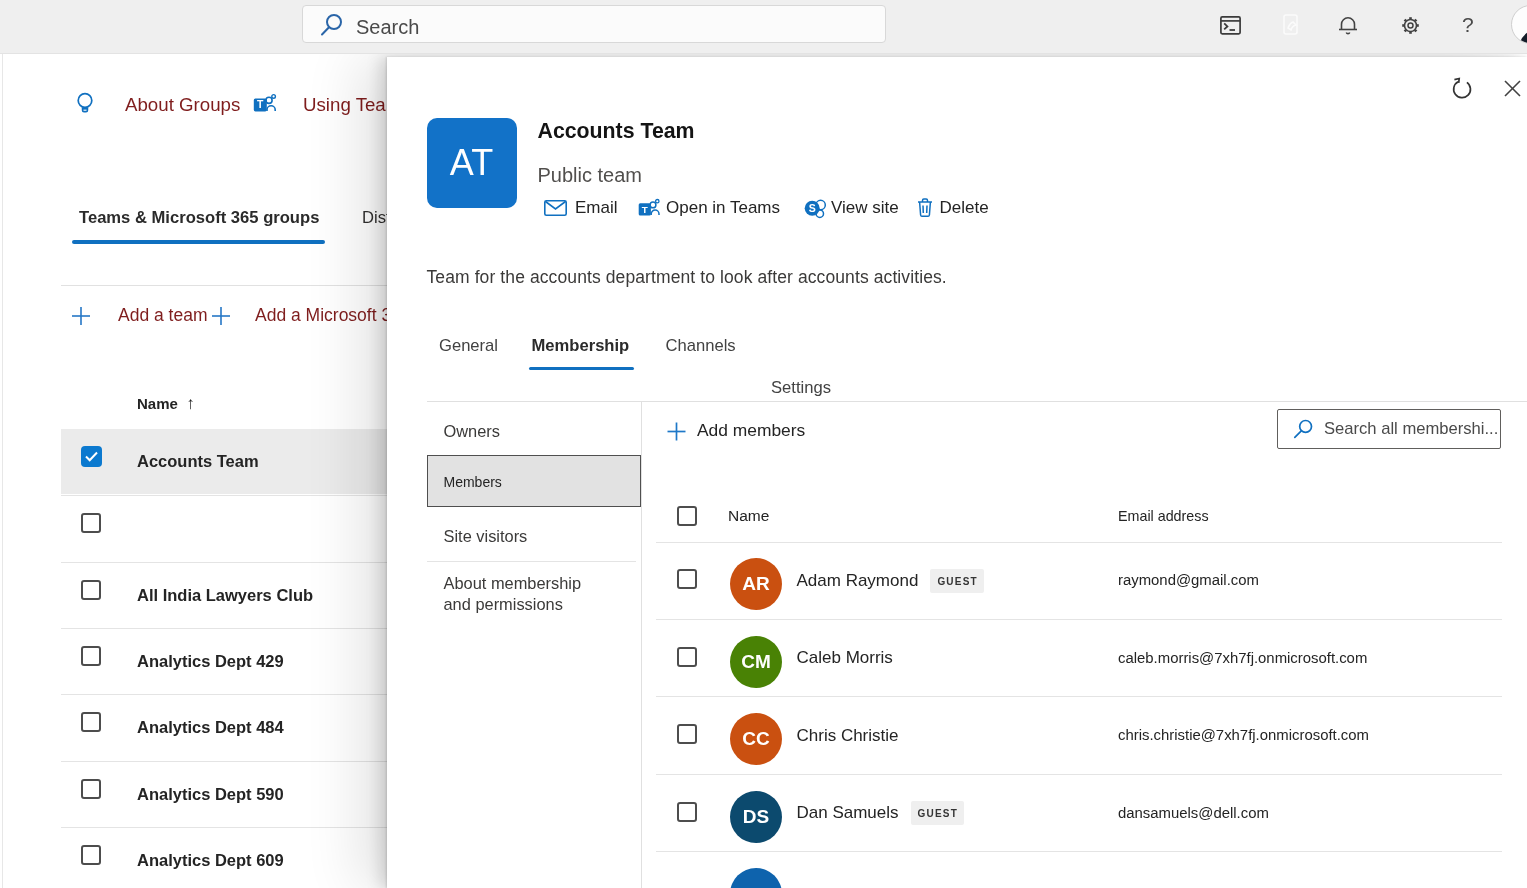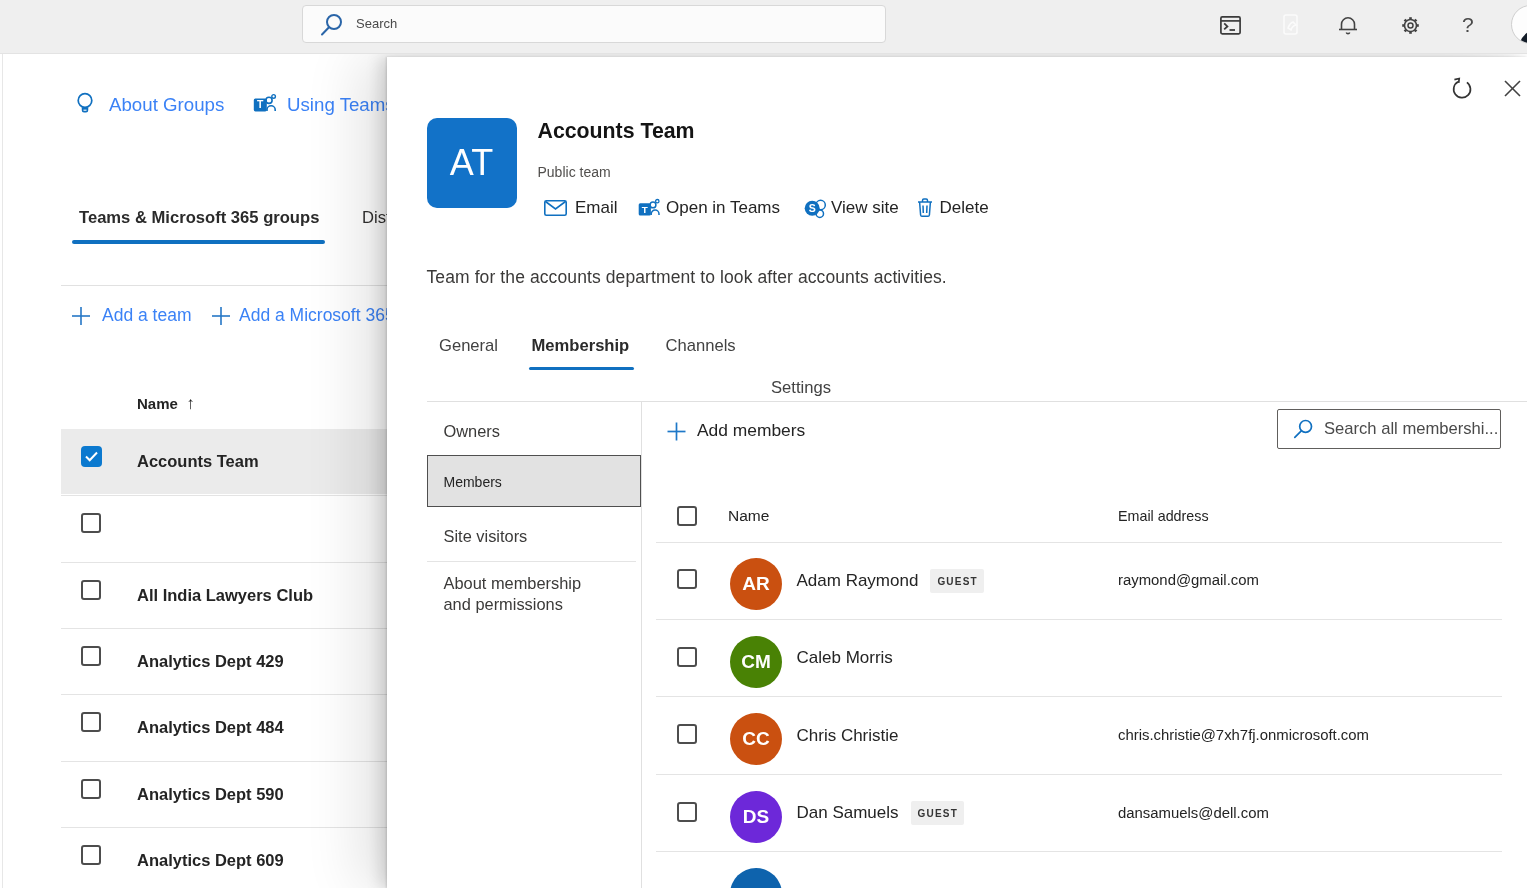--- a/index.html
+++ b/index.html
@@ -6,25 +6,25 @@
 html,body { width:1527px; height:888px; overflow:hidden; background:#fff;
   font-family:"Liberation Sans", sans-serif; }
 .abs { position:absolute; }
 #stage { position:relative; width:1527px; height:888px; }
 
 
 #topbar { left:0; top:0; width:1527px; height:54px;
   background:#efefef; border-bottom:1px solid #e3e3e3; }
 #searchbox { left:302px; top:5px; width:584px; height:38px; background:#fbfbfb;
   border:1px solid #d8d8d8; border-radius:4px; }
-#searchtext { left:356px; top:16px; font-size:13px; color:#4a4a4a; }
+#searchtext { left:356px; top:16px; font-size:20px; color:#4a4a4a; }
 
 
 #leftline { left:2px; top:54px; width:1px; height:834px; background:#e7e7e7; }
-.pgtext { color:#3b82f6; font-size:18px; white-space:nowrap; }
+.pgtext { color:#7f1d1d; font-size:18px; white-space:nowrap;margin-left:16px; }
 #aboutgroups { left:109px; top:93.5px; font-size:18.7px; }
 #usingteams { left:287px; top:93.5px; font-size:18.7px; }
 #tab1 { left:79px; top:208px; font-weight:bold; color:#2b2b2b; font-size:16.6px; white-space:nowrap;}
 #tab2 { left:362px; top:208px; font-size:16.6px; color:#323130; white-space:nowrap;}
 #tab1line { left:72px; top:240px; width:253px; height:3.5px; background:#1070c0; border-radius:2px; }
 #tabsdiv { left:61px; top:285px; width:340px; height:1px; background:#e1e1e1; }
 #addteam { left:102px; top:305px; font-size:17.5px; }
 #addm365 { left:239px; top:305px; font-size:17.5px; }
 #namehdr { left:137px; top:394px; font-weight:bold; font-size:15px; color:#242424; }
 .lrow { left:61px; width:340px; height:66px; }
@@ -38,21 +38,21 @@
 .cbxc { width:21px; height:21px; border-radius:4px; background:#0b79cf;
   display:flex; align-items:center; justify-content:center; }
 
 
 #panel { left:386.5px; top:57px; width:1140.5px; height:831px; background:#fff;
   box-shadow: -1px 0 2px rgba(0,0,0,.13), -7px 0 14px rgba(0,0,0,.13), -28px 0 52px rgba(0,0,0,.11); }
 
 #avatarAT { left:40px; top:61px; width:90px; height:90px; border-radius:10px;
   background:#1272c8; color:#fff; font-size:36px; text-align:center; line-height:90px; }
 #title { left:151px; top:62px; font-size:21.3px; font-weight:bold; color:#141414; }
-#publicteam { left:151px; top:107px; font-size:14px; color:#514f4d; }
+#publicteam { left:151px; top:107px; font-size:20px; color:#514f4d; }
 .actlbl { font-size:17px; color:#242424; top:141px; }
 #desc { left:40px; top:210px; font-size:17.5px; letter-spacing:0.1px; color:#3b3a39; }
 .ptab { top:279px; font-size:16.6px; color:#424242; }
 #ptabline { left:142px; top:309.5px; width:105px; height:3.4px; background:#1070c0; border-radius:2px; }
 #cttop { left:40.5px; top:344px; width:1100px; height:1px; background:#e0e0e0; }
 #ctvert { left:254.5px; top:344px; width:1px; height:487px; background:#e0e0e0; }
 .snav { left:57px; font-size:16.4px; color:#3b3a39; white-space:nowrap; }
 #membersbox { left:40px; top:397.5px; width:214px; height:52.5px; background:#e2e2e2;
   border:1.5px solid #4f4f4f; }
 #snavdiv { left:40px; top:503.5px; width:209.5px; height:1px; background:#e4e4e4; }
@@ -254,32 +254,33 @@
       <div class="cb cbx"></div>
       <div class="av" style="background:#ca5010;">AR</div>
       <div class="nm">Adam Raymond<span class="badge">GUEST</span></div>
       <div class="em">raymond@gmail.com</div>
     </div>
     <div class="abs mdiv" style="top:561.5px;"></div>
     <div class="abs mrow" style="top:563.5px;">
       <div class="cb cbx"></div>
       <div class="av" style="background:#498205;">CM</div>
       <div class="nm">Caleb Morris</div>
+      <div class="em">caleb.morris@7xh7fj.onmicrosoft.com</div>
     </div>
     <div class="abs mdiv" style="top:639px;"></div>
     <div class="abs mrow" style="top:641px;">
       <div class="cb cbx"></div>
       <div class="av" style="background:#ca5010;">CC</div>
       <div class="nm">Chris Christie</div>
       <div class="em">chris.christie@7xh7fj.onmicrosoft.com</div>
     </div>
     <div class="abs mdiv" style="top:716.5px;"></div>
     <div class="abs mrow" style="top:718.5px;">
       <div class="cb cbx"></div>
-      <div class="av" style="background:#6d28d9;">DS</div>
+      <div class="av" style="background:#0c4a6e;">DS</div>
       <div class="nm">Dan Samuels<span class="badge">GUEST</span></div>
       <div class="em">dansamuels@dell.com</div>
     </div>
     <div class="abs mdiv" style="top:794px;"></div>
     <div class="abs mrow" style="top:796px;">
       <div class="av" style="background:#0e63ad;"></div>
     </div>
   </div>
 
   <div class="abs" id="topbar">

